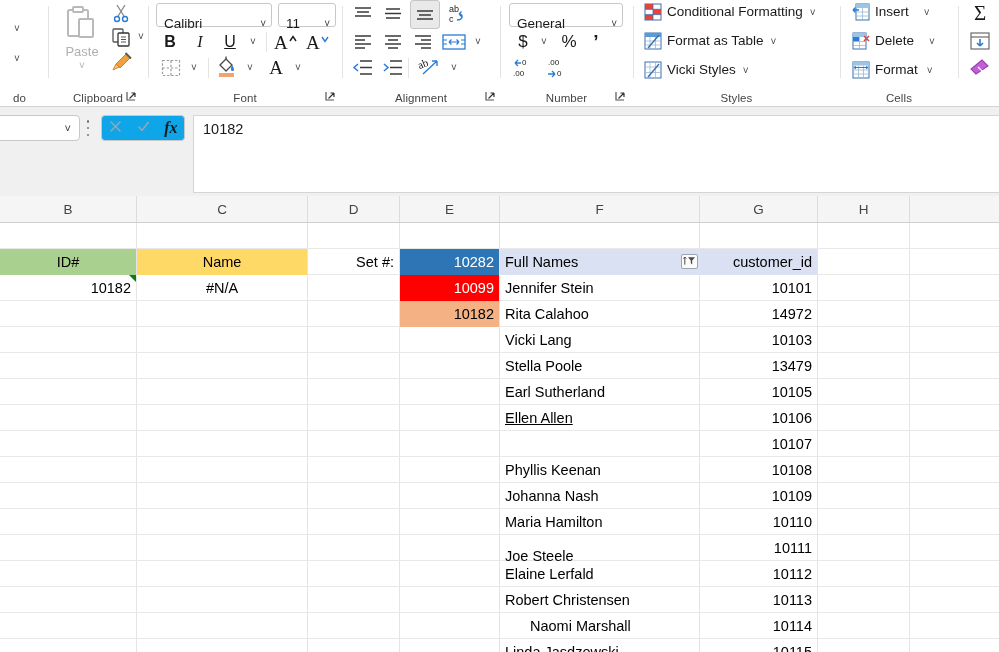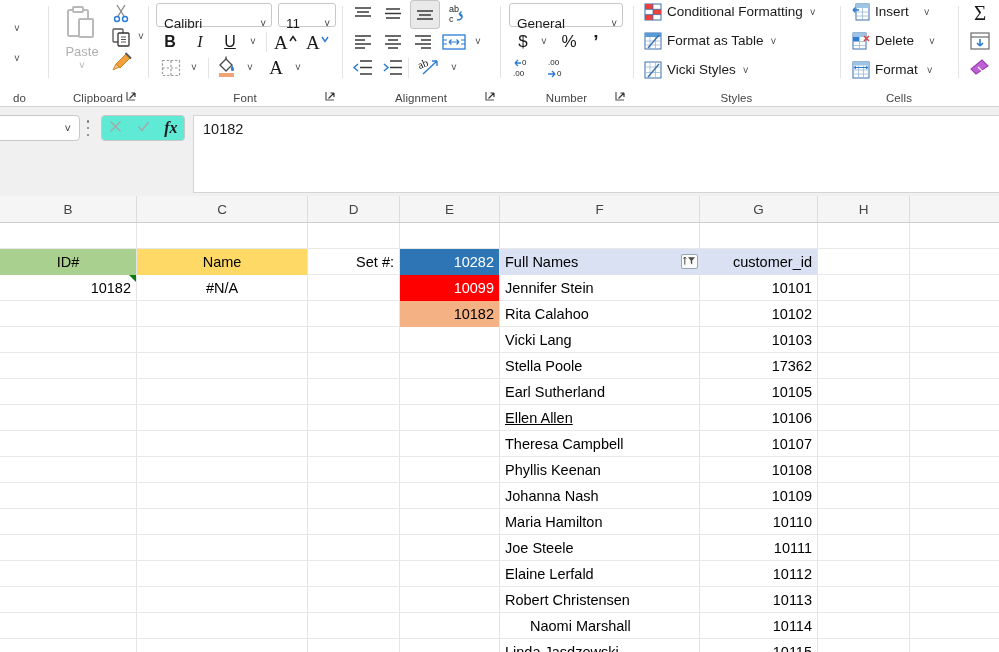--- a/index.html
+++ b/index.html
@@ -76,21 +76,21 @@
     padding-right: 8px;
   }
   .namebox .cv { font-size: 11px; color: #333; }
   .kebab {
     position: absolute; left: 86px; top: 13px; width: 4px; height: 16px;
     display: flex; flex-direction: column; justify-content: space-between; align-items: center;
   }
   .kebab i { display: block; width: 2.5px; height: 2.5px; border-radius: 50%; background: #777; }
   .fxgroup {
     position: absolute; left: 101px; top: 8px; width: 84px; height: 26px;
-    background: #5eead4; border: 1px solid #c8c8c8; border-radius: 4px;
+    background: #0ea5e9; border: 1px solid #c8c8c8; border-radius: 4px;
     display: flex; align-items: center; justify-content: space-around;
   }
   .fxgroup .g { color: #9a9a9a; }
   .fxgroup .fx {
     font-family: "Liberation Serif", serif; font-style: italic;
     font-size: 16px; color: #1a1a1a; font-weight: 700;
   }
   .fbar {
     position: absolute; left: 193px; top: 8px; width: 806px; height: 78px;
     background: #fff; border: 1px solid #d5d5d5; border-right: none;
@@ -592,47 +592,46 @@
 
       <div class="cell r" style="left:0px; top:52px; width:136px;">10182</div>
       <div class="cmt-tri" style="left:129px; top:52px;"></div>
       <div class="cell c" style="left:137px; top:52px; width:170px;">#N/A</div>
       <div class="cell r" style="left:400px; top:52px; width:99px; background:#FF0000; color:#ffffff;">10099</div>
       <div class="cell l" style="left:500px; top:52px; width:199px;">Jennifer Stein</div>
       <div class="cell r" style="left:700px; top:52px; width:117px;">10101</div>
 
       <div class="cell r" style="left:400px; top:78px; width:99px; background:#F4B183; color:#000000;">10182</div>
       <div class="cell l" style="left:500px; top:78px; width:199px;">Rita Calahoo</div>
-      <div class="cell r" style="left:700px; top:78px; width:117px;">10102</div>
+      <div class="cell r" style="left:700px; top:78px; width:117px;">14972</div>
 
       <div class="cell l" style="left:500px; top:104px; width:199px;">Vicki Lang</div>
       <div class="cell r" style="left:700px; top:104px; width:117px;">10103</div>
 
       <div class="cell l" style="left:500px; top:130px; width:199px;">Stella Poole</div>
-      <div class="cell r" style="left:700px; top:130px; width:117px;">17362</div>
+      <div class="cell r" style="left:700px; top:130px; width:117px;">13479</div>
 
       <div class="cell l" style="left:500px; top:156px; width:199px;">Earl Sutherland</div>
       <div class="cell r" style="left:700px; top:156px; width:117px;">10105</div>
 
       <div class="cell l" style="left:500px; top:182px; width:199px;text-decoration:underline;">Ellen Allen</div>
       <div class="cell r" style="left:700px; top:182px; width:117px;">10106</div>
 
-      <div class="cell l" style="left:500px; top:208px; width:199px;">Theresa Campbell</div>
       <div class="cell r" style="left:700px; top:208px; width:117px;text-align:right;">10107</div>
 
       <div class="cell l" style="left:500px; top:234px; width:199px;">Phyllis Keenan</div>
       <div class="cell r" style="left:700px; top:234px; width:117px;">10108</div>
 
       <div class="cell l" style="left:500px; top:260px; width:199px;">Johanna Nash</div>
       <div class="cell r" style="left:700px; top:260px; width:117px;">10109</div>
 
       <div class="cell l" style="left:500px; top:286px; width:199px;">Maria Hamilton</div>
       <div class="cell r" style="left:700px; top:286px; width:117px;">10110</div>
 
-      <div class="cell l" style="left:500px; top:312px; width:199px;">Joe Steele</div>
+      <div class="cell l" style="left:500px; top:320px; width:199px;">Joe Steele</div>
       <div class="cell r" style="left:700px; top:312px; width:117px;">10111</div>
 
       <div class="cell l" style="left:500px; top:338px; width:199px;">Elaine Lerfald</div>
       <div class="cell r" style="left:700px; top:338px; width:117px;">10112</div>
 
       <div class="cell l" style="left:500px; top:364px; width:199px;">Robert Christensen</div>
       <div class="cell r" style="left:700px; top:364px; width:117px;">10113</div>
 
       <div class="cell l" style="left:500px; top:390px; width:199px;margin-left:25px;">Naomi Marshall</div>
       <div class="cell r" style="left:700px; top:390px; width:117px;">10114</div>

